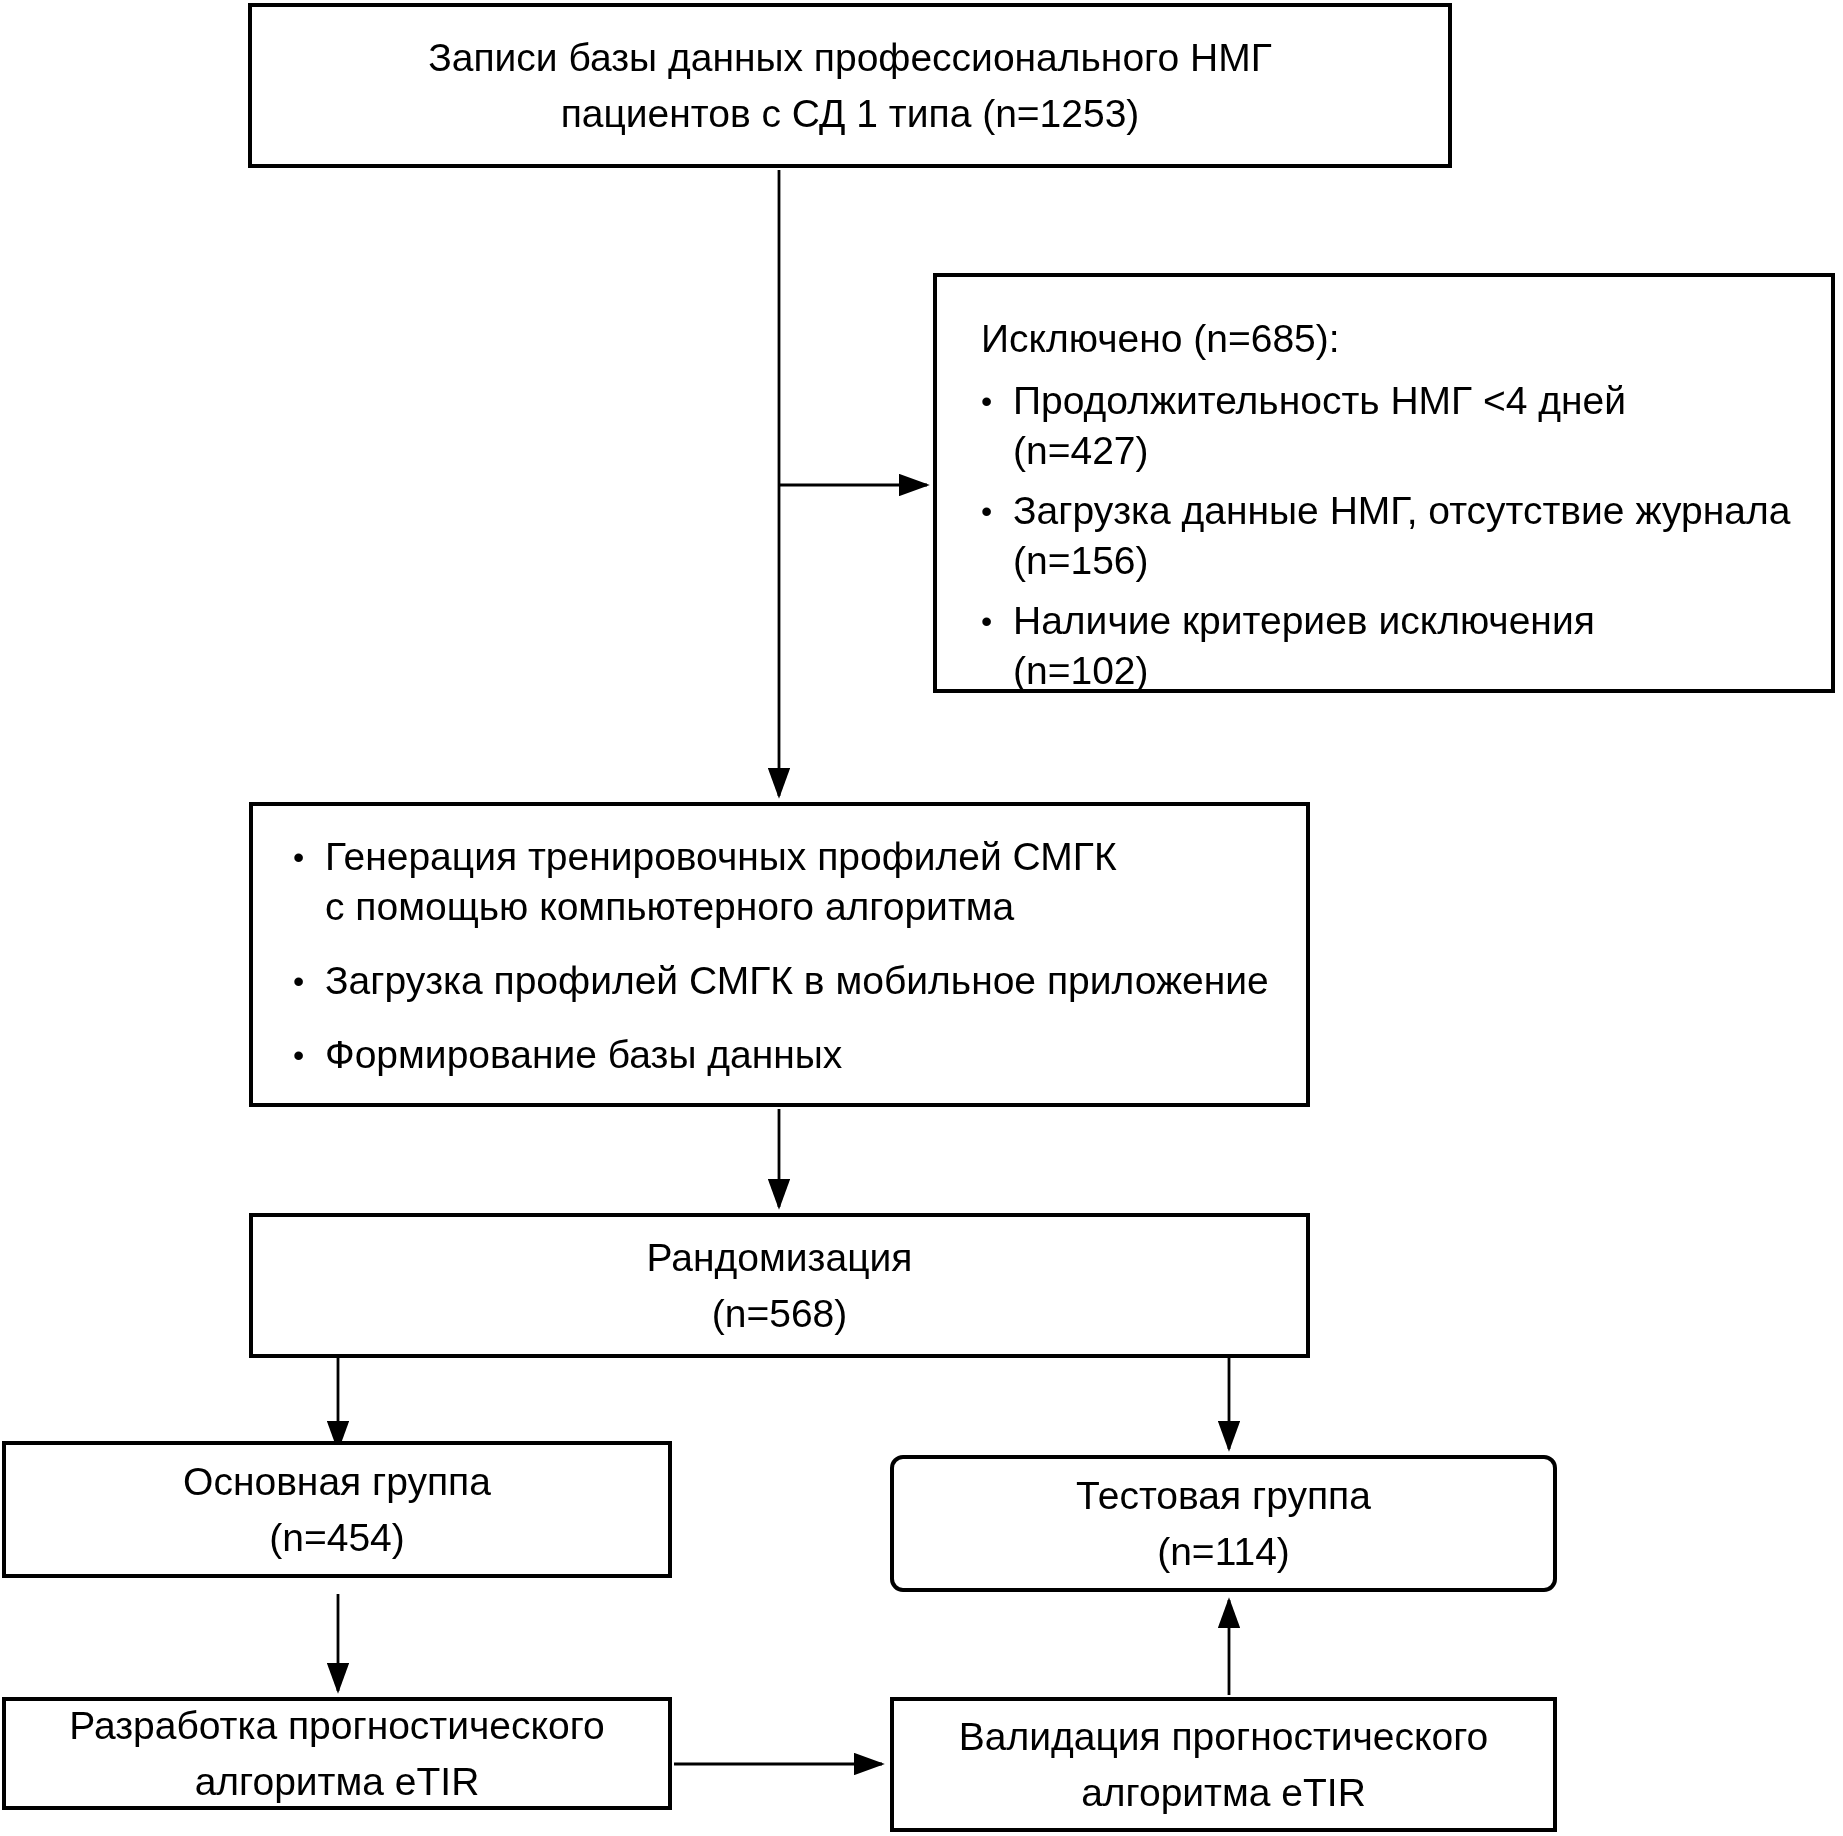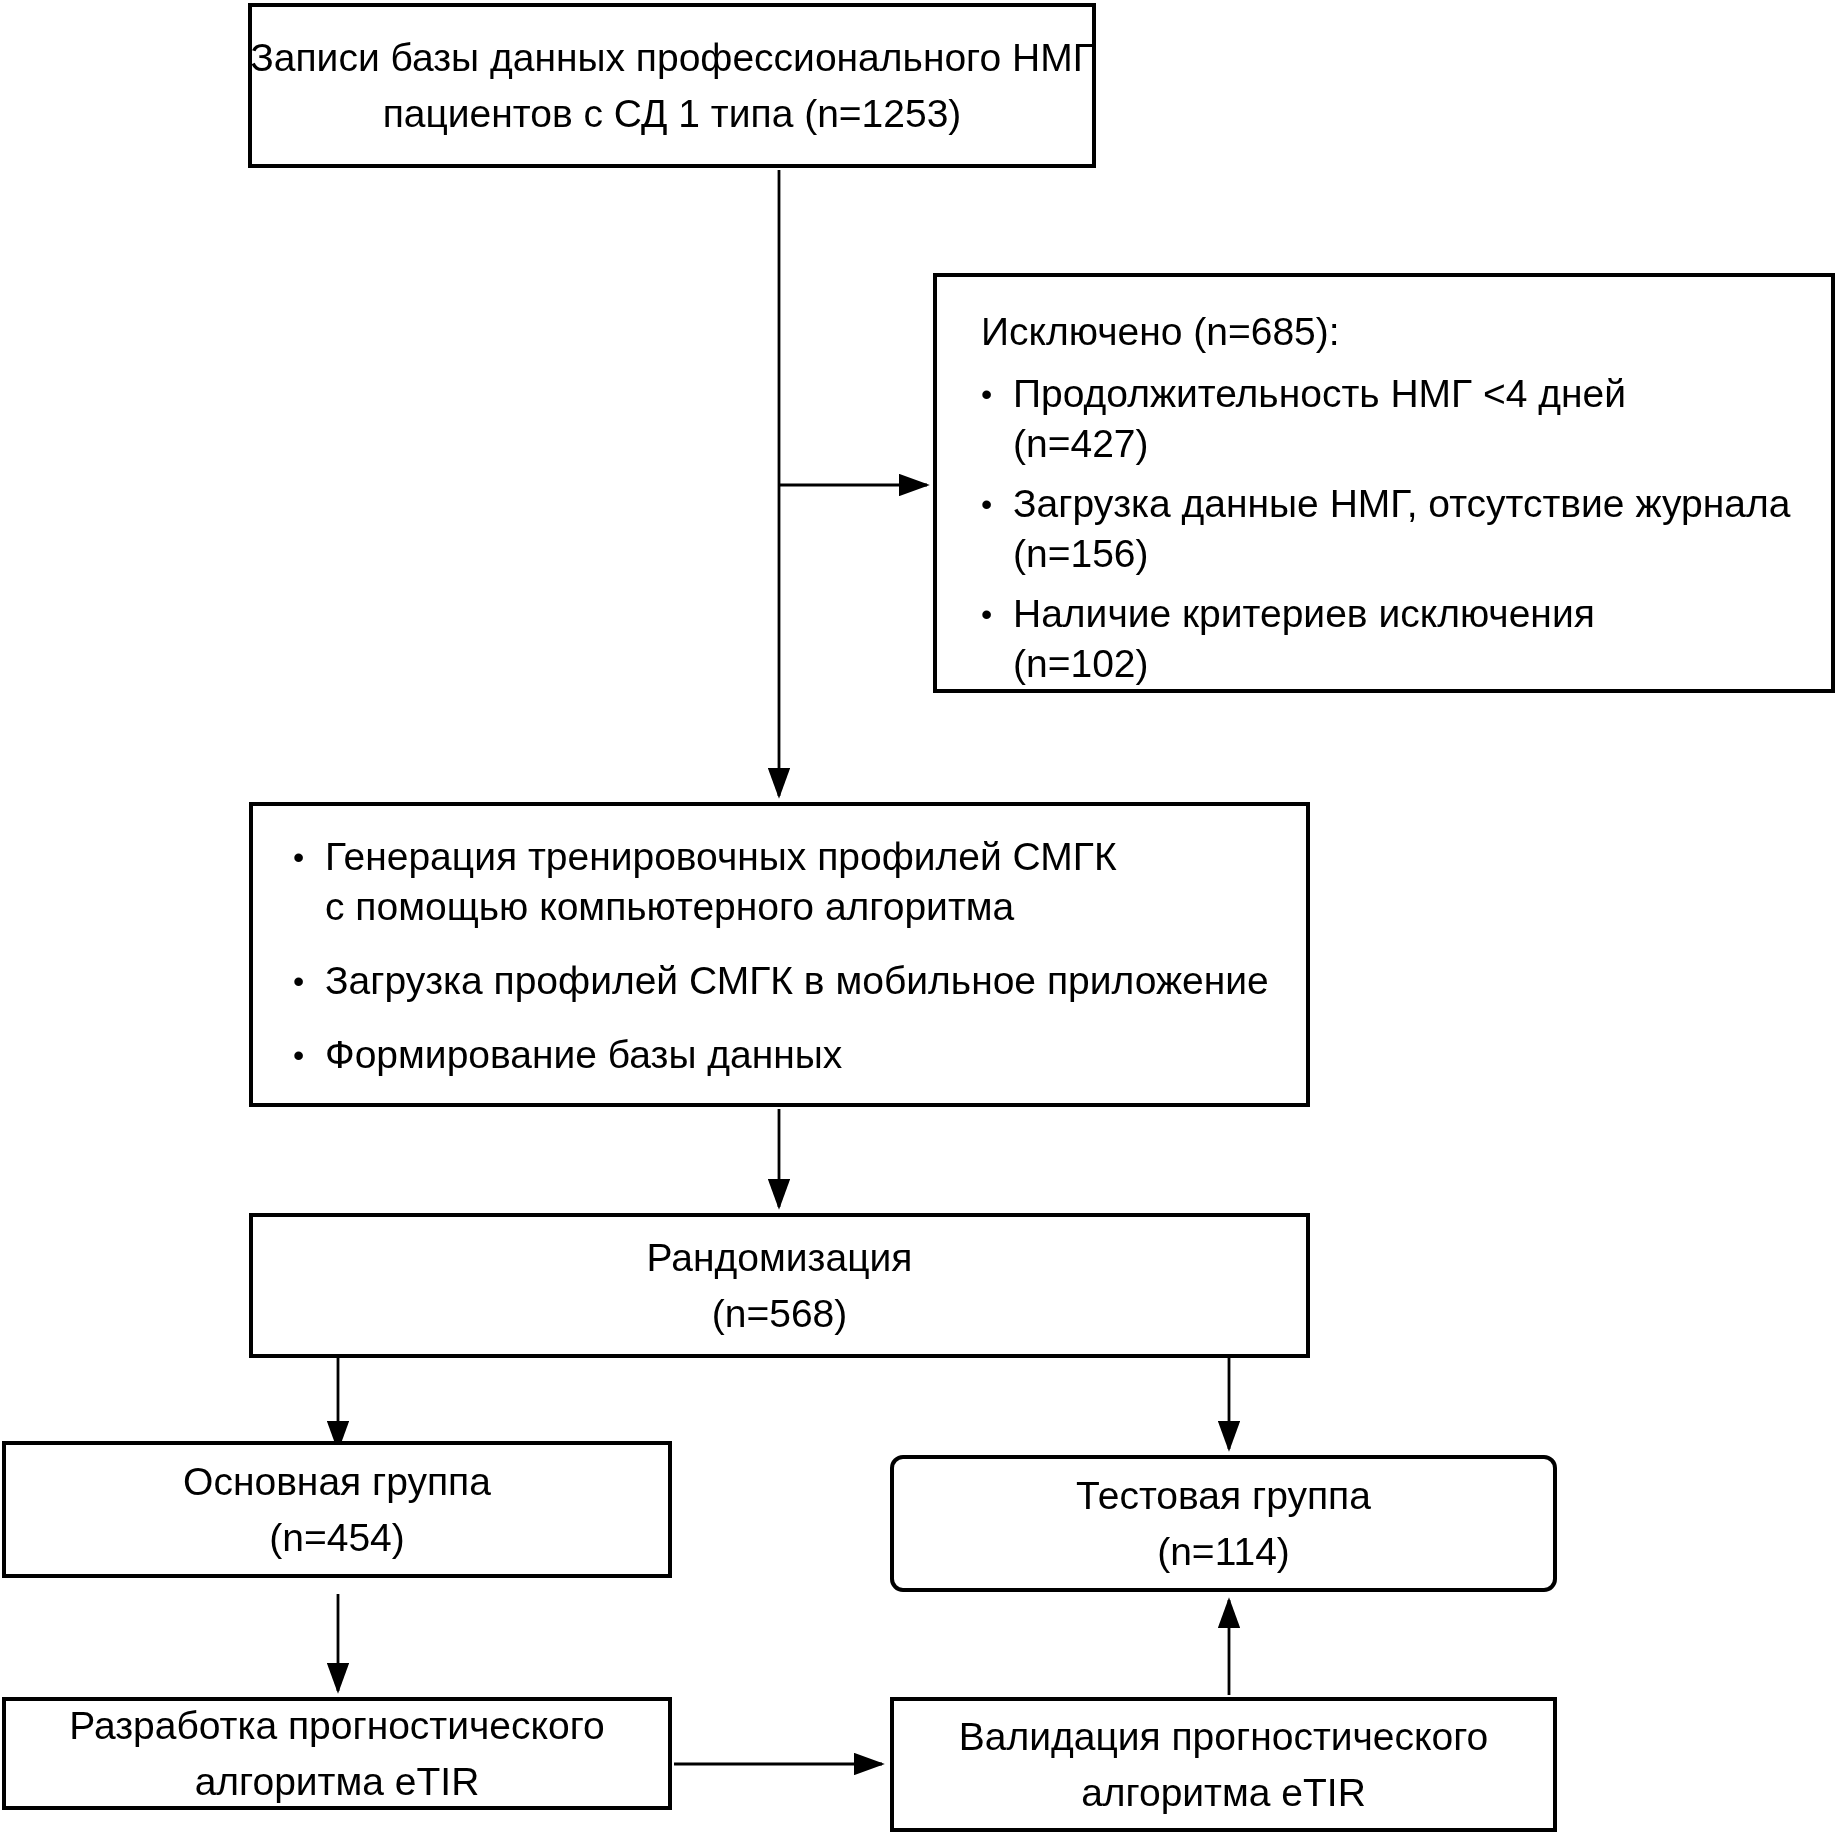--- a/index.html
+++ b/index.html
@@ -30,21 +30,21 @@
     display: flex;
     flex-direction: column;
     align-items: center;
     justify-content: center;
     text-align: center;
     line-height: 56px;
   }
   .list-box { text-align: left; }
   .excl-inner { padding: 30px 24px 0 44px; }
   .proc-inner { padding: 26px 24px 0 40px; }
-  .box-title { line-height: 50px; margin-bottom: 12px; white-space: nowrap; }
+  .box-title { line-height: 50px; margin-bottom: 12px; white-space: nowrap; margin-top: 7px; }
   ul.bullets { list-style: none; margin: 0; padding: 0; }
   ul.bullets li { display: flex; margin-top: 10px; }
   .proc-inner ul.bullets li { margin-top: 24px; }
   .proc-inner ul.bullets li:first-child { margin-top: 0; }
   .bullet-dot {
     flex: none;
     width: 32px;
     font-size: 32px;
     line-height: 50px;
   }
@@ -66,21 +66,21 @@
     <line x1="779" y1="170" x2="779" y2="796" stroke="#000000" stroke-width="2.8" marker-end="url(#arrow)"></line>
     <line x1="779" y1="485" x2="927" y2="485" stroke="#000000" stroke-width="2.8" marker-end="url(#arrow)"></line>
     <line x1="779" y1="1109" x2="779" y2="1207" stroke="#000000" stroke-width="2.8" marker-end="url(#arrow)"></line>
     <line x1="338" y1="1348" x2="338" y2="1449" stroke="#000000" stroke-width="2.8" marker-end="url(#arrow)"></line>
     <line x1="1229" y1="1348" x2="1229" y2="1449" stroke="#000000" stroke-width="2.8" marker-end="url(#arrow)"></line>
     <line x1="338" y1="1594" x2="338" y2="1691" stroke="#000000" stroke-width="2.8" marker-end="url(#arrow)"></line>
     <line x1="674" y1="1764" x2="882" y2="1764" stroke="#000000" stroke-width="2.8" marker-end="url(#arrow)"></line>
     <line x1="1229" y1="1695" x2="1229" y2="1600" stroke="#000000" stroke-width="2.8" marker-end="url(#arrow)"></line>
   </svg>
 
-  <div class="box center-box" style="left:248px; top:3px; width:848px; height:165px;">
+  <div class="box center-box" style="left:248px; top:3px; width:1204px; height:165px;">
     <span class="line">Записи базы данных профессионального НМГ</span>
     <span class="line">пациентов с СД 1 типа (n=1253)</span>
   </div>
 
   <div class="box list-box" style="left:933px; top:273px; width:902px; height:420px;">
     <div class="excl-inner">
       <div class="box-title">Исключено (n=685):</div>
       <ul class="bullets">
         <li>
           <span class="bullet-dot">•</span>

